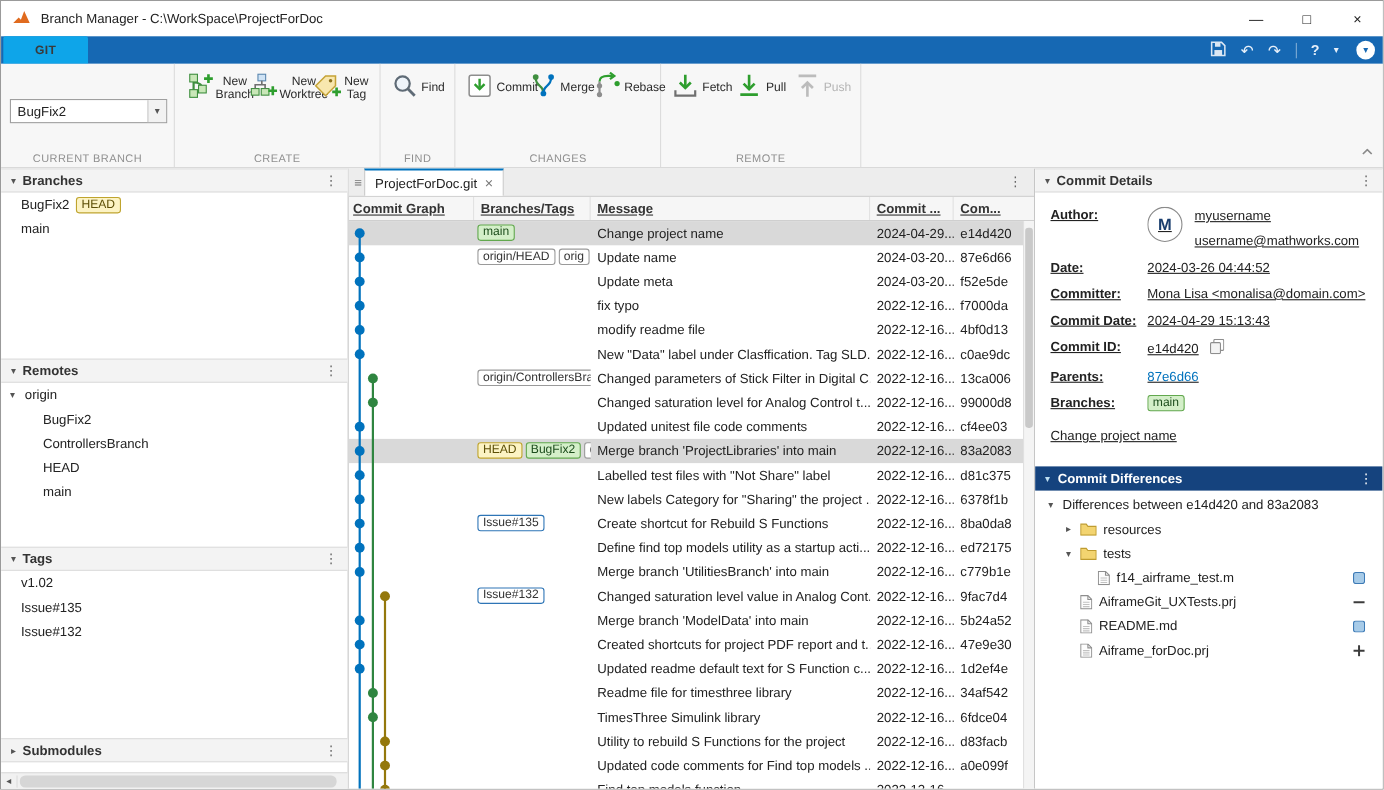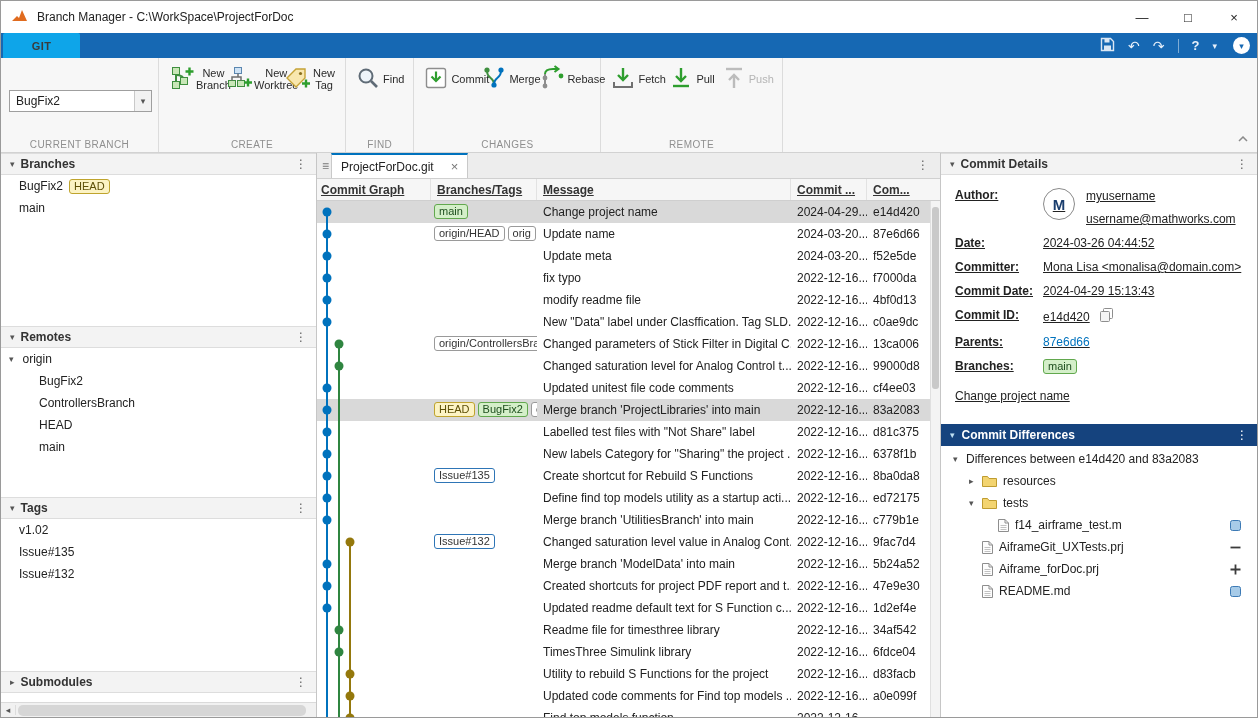--- a/index.html
+++ b/index.html
@@ -52,21 +52,21 @@
   .side-item.child { padding-left: 38px; }
   .side-item .tri { margin-right: 3px; }
   .hscroll { position: absolute; bottom: 0; left: 0; right: 0; height: 15px; background: #f1f1f1; border-top: 1px solid #dadada; display: flex; align-items: center; }
   .harrow { width: 15px; text-align: center; font-size: 9px; color: #555; flex: none; border-right: 1px solid #dcdcdc; }
   .hthumb { width: 288px; height: 11px; margin-left: 2px; background: #d6d6d6; border-radius: 5px; }
 
   
   .main { width: 624px; flex: none; border-right: 1px solid #c6c6c6; display: flex; flex-direction: column; background: #fff; }
   .doctabs { height: 26px; flex: none; background: #ededed; border-bottom: 1px solid #d0d0d0; display: flex; align-items: flex-end; position: relative; }
   .dt-menu { position: absolute; left: 5px; top: 6px; color: #777; font-size: 12px; }
-  .doctab { margin-left: 14px; height: 25px; background: #fff; border: 1px solid #c9c9c9; border-bottom: none; border-top: 2px solid var(--accent, #0072bd); display: flex; align-items: center; gap: 17px; padding: 0 9px; font-size: 12px; color: #222; }
+  .doctab { margin-left: 14px; height: 25px; background: #fff; border: 1px solid #c9c9c9; border-bottom: none; border-top: 2px solid var(--accent, #0072bd); display: flex; align-items: center; gap: 7px; padding: 0 9px; font-size: 12px; color: #222; }
   .tab-close { color: #777; font-size: 13px; line-height: 1; }
   .doctabs .kebab { position: absolute; right: 11px; top: 5px; }
   .thead { height: 22px; flex: none; display: flex; background: #f6f6f6; border-bottom: 1px solid #cfcfcf; font-size: 12px; font-weight: bold; color: #333; }
   .hc { display: flex; align-items: center; padding-left: 6px; border-right: 1px solid #e2e2e2; overflow: hidden; white-space: nowrap; flex: none; text-decoration: underline; }
   .w-graph { width: 114px; padding-left: 4px; }
   .w-tags { width: 106px; }
   .w-msg { width: 254px; }
   .w-date { width: 76px; }
   .w-hash { flex: 1; border-right: none; }
   .tbody-wrap { flex: 1; display: flex; overflow: hidden; }
@@ -680,39 +680,39 @@
           </div>
           <div class="trow" style="padding-left:28px">
             <span class="texp"></span>
             <span class="ticon">
               <svg width="11" height="13" viewBox="0 0 11 13">
                 <path d="M0.5 0.5 H7 L10.5 4 V12.5 H0.5 Z" fill="#fdfdfd" stroke="#8e8e8e"></path>
                 <path d="M7 0.5 V4 H10.5" fill="none" stroke="#8e8e8e"></path>
                 <path d="M2.5 6.5 H8.5 M2.5 8.5 H8.5 M2.5 10.5 H8.5" stroke="#c2c2c2"></path>
               </svg>
             </span>
-            <span class="tlabel">Aiframe_forDoc.prj</span>
+            <span class="tlabel">README.md</span>
             <span class="tstatus">
               <svg width="11" height="11" viewBox="0 0 11 11">
-                <path d="M5.5 0.5 V10.5 M0.5 5.5 H10.5" stroke="#3c3c3c" stroke-width="1.8"></path>
+                <rect x="0.5" y="0.5" width="10" height="10" rx="2" fill="#a7cbe8" stroke="#3d7ab5"></rect>
               </svg>
             </span>
           </div>
           <div class="trow" style="padding-left:28px">
             <span class="texp"></span>
             <span class="ticon">
               <svg width="11" height="13" viewBox="0 0 11 13">
                 <path d="M0.5 0.5 H7 L10.5 4 V12.5 H0.5 Z" fill="#fdfdfd" stroke="#8e8e8e"></path>
                 <path d="M7 0.5 V4 H10.5" fill="none" stroke="#8e8e8e"></path>
                 <path d="M2.5 6.5 H8.5 M2.5 8.5 H8.5 M2.5 10.5 H8.5" stroke="#c2c2c2"></path>
               </svg>
             </span>
-            <span class="tlabel">README.md</span>
+            <span class="tlabel">Aiframe_forDoc.prj</span>
             <span class="tstatus">
               <svg width="11" height="11" viewBox="0 0 11 11">
-                <rect x="0.5" y="0.5" width="10" height="10" rx="2" fill="#a7cbe8" stroke="#3d7ab5"></rect>
+                <path d="M5.5 0.5 V10.5 M0.5 5.5 H10.5" stroke="#3c3c3c" stroke-width="1.8"></path>
               </svg>
             </span>
           </div>
         </div>
     </div>
   </div>
 </div>
 
 </body></html>

